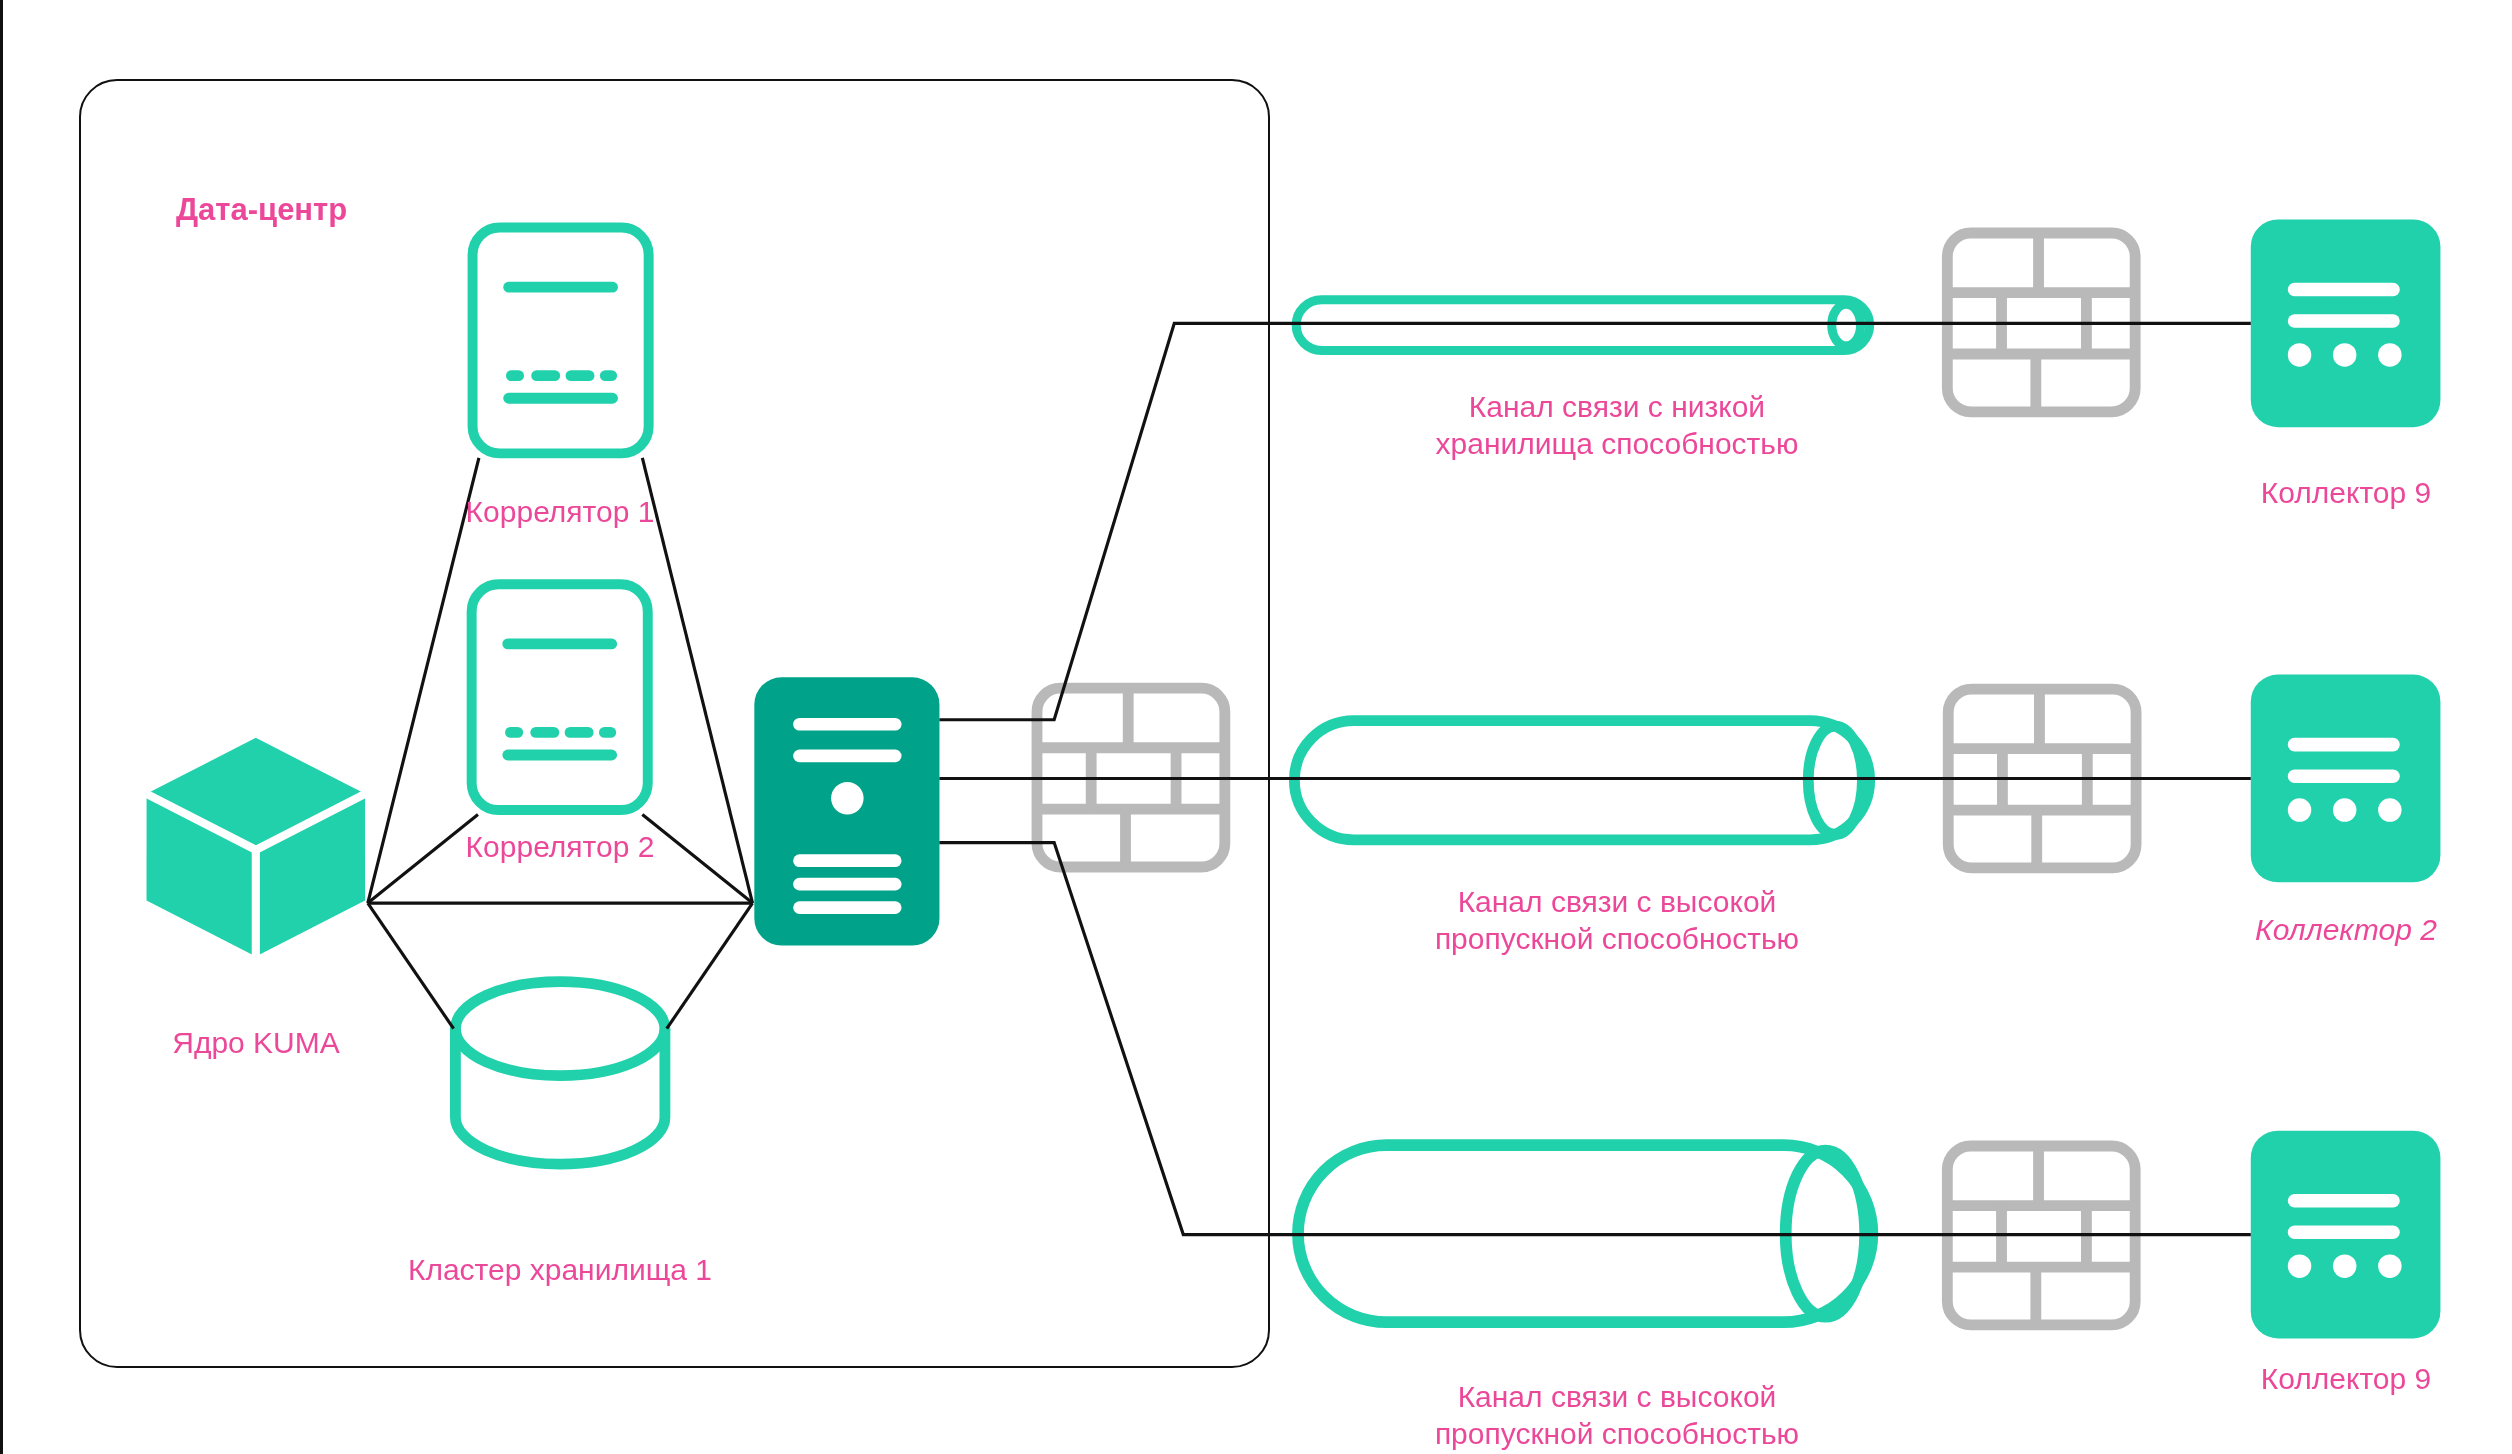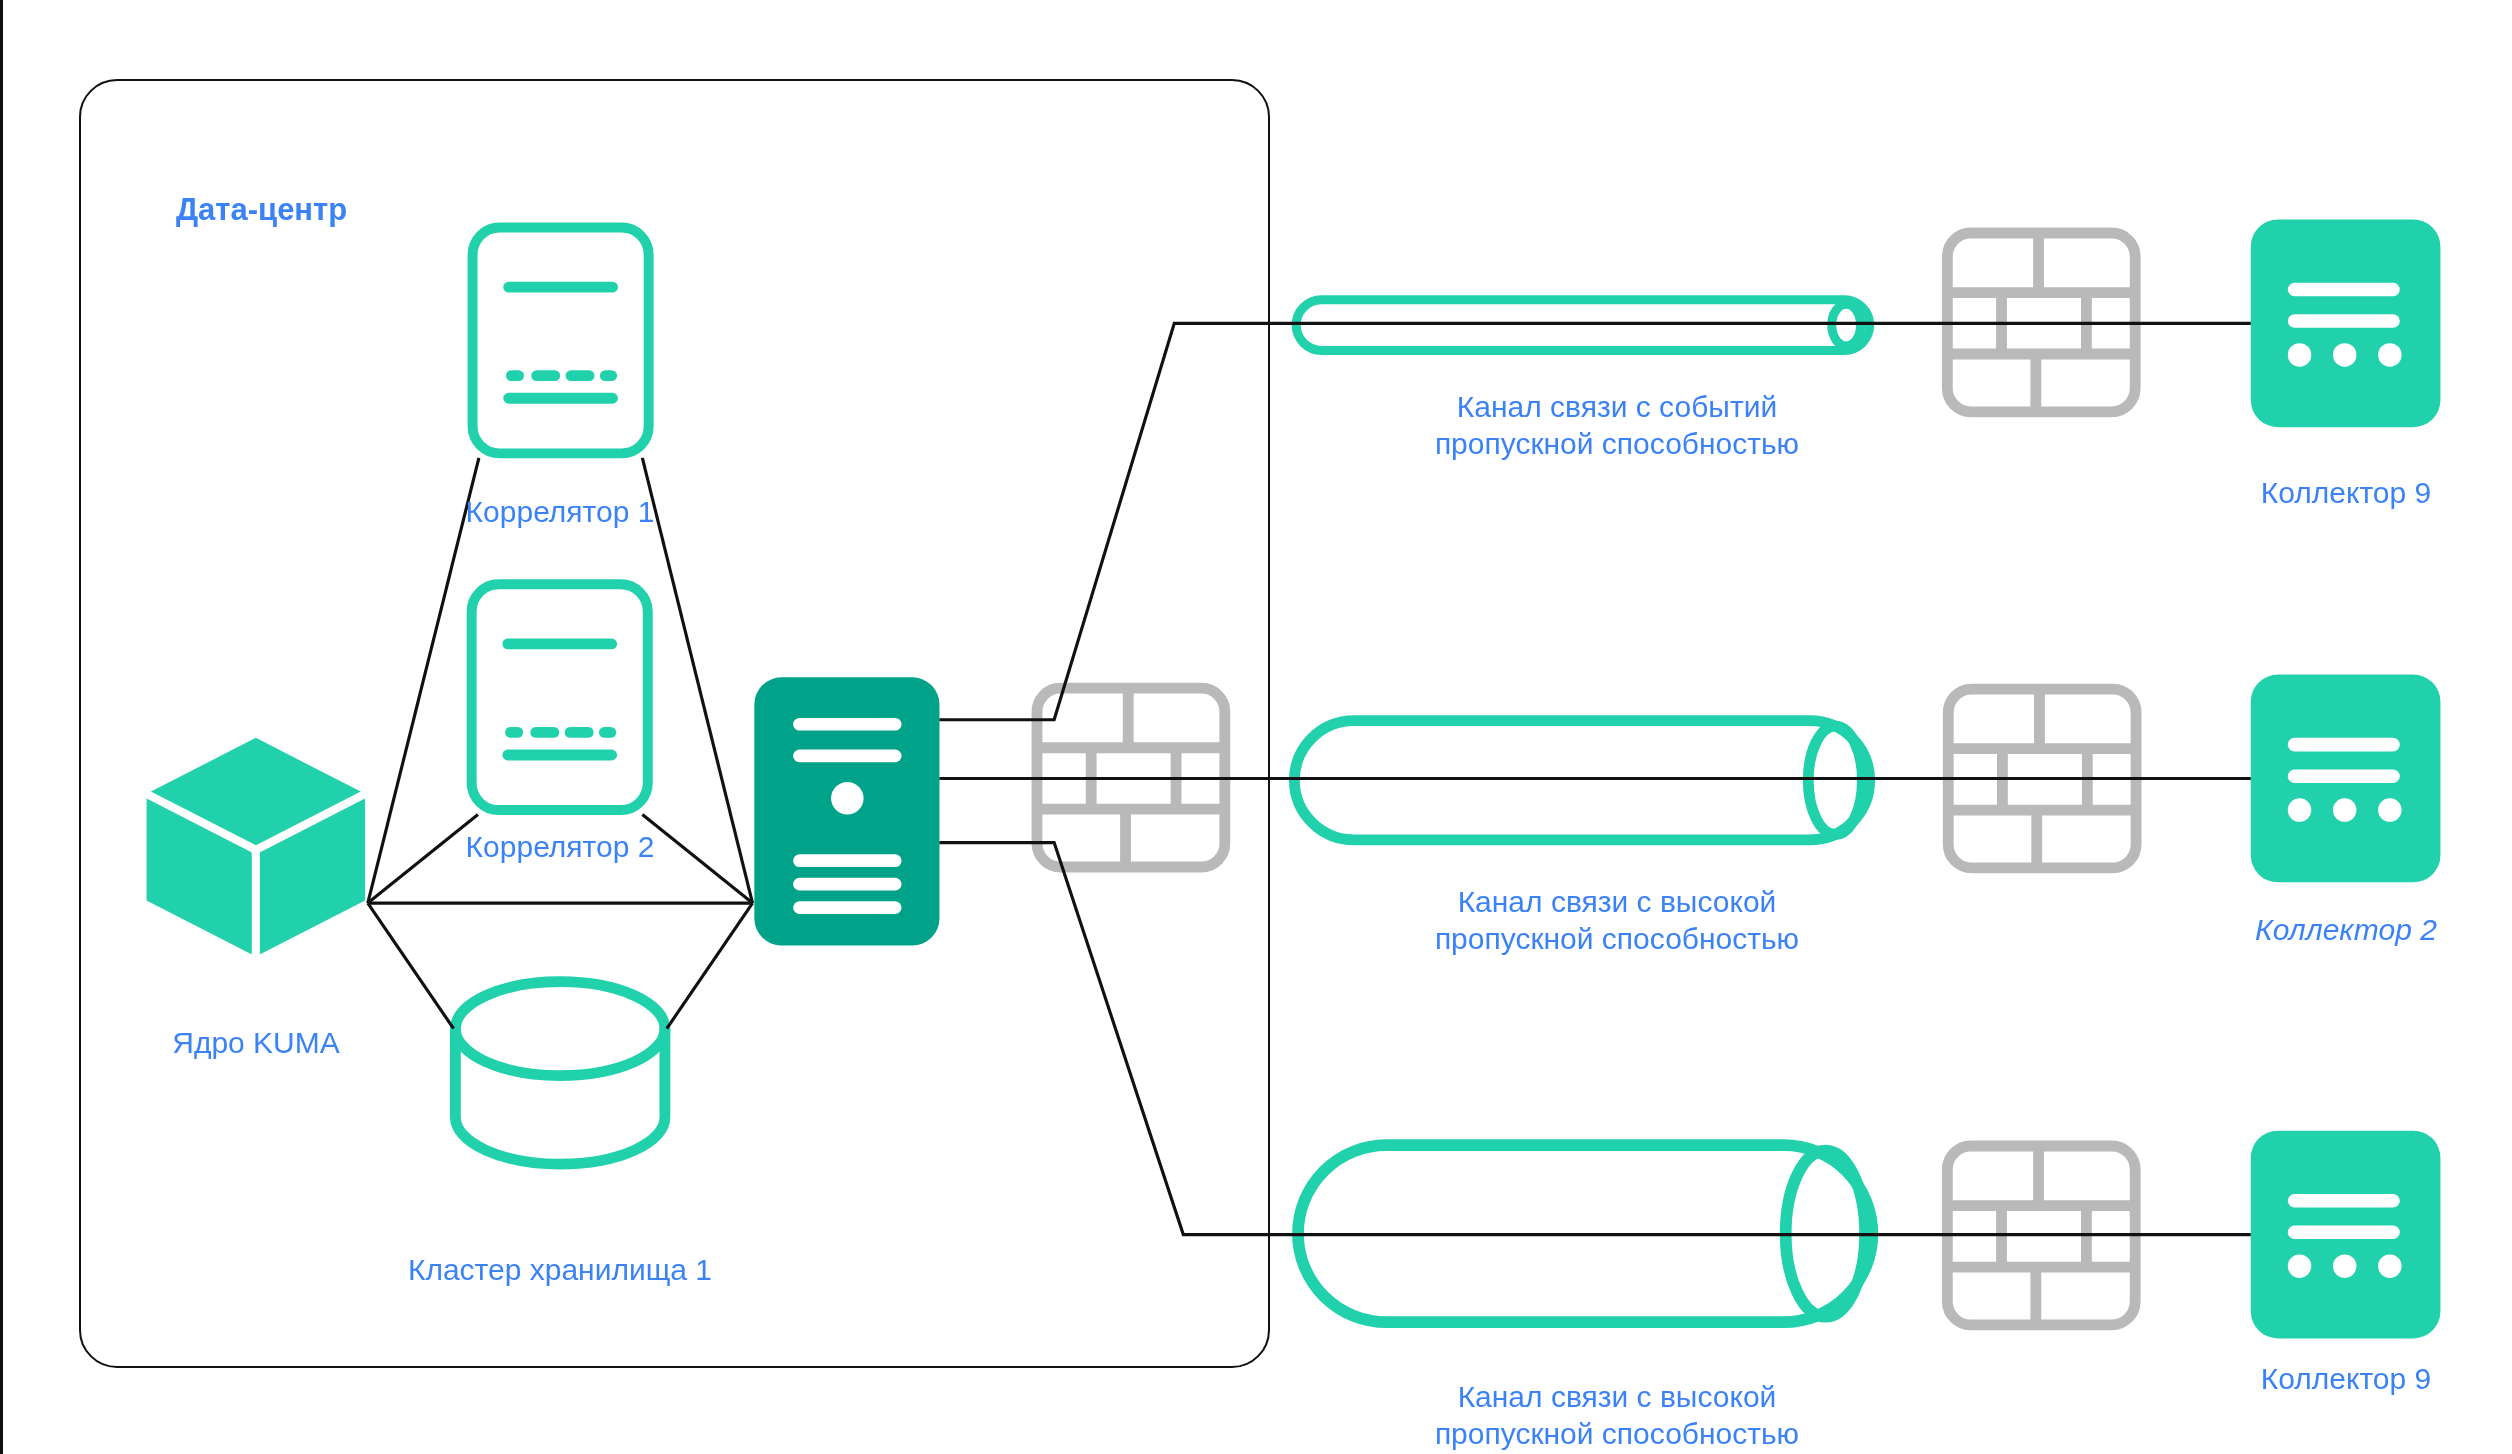--- a/index.html
+++ b/index.html
@@ -1,21 +1,21 @@
 <!DOCTYPE html>
 <html style="font-size:14.5px"><head>
 <meta charset="utf-8">
 <style>
   html,body{margin:0;padding:0;background:#ffffff;}
   .stage{
     position:relative;
     width:2512px;height:1454px;
     background:#ffffff;
     font-family:"Liberation Sans", sans-serif;
-    color:#3b82f6;
+    color:#ec4899;
     overflow:hidden;
   }
   .screen-edge{
     position:absolute;left:0;top:0;width:2.7px;height:1454px;background:#111111;
   }
   .dc-box{
     position:absolute;left:79px;top:79px;width:1187px;height:1285px;
     border:2.7px solid #111111;border-radius:38px;background:transparent;
   }
   .dc-label{
@@ -138,18 +138,18 @@
   </svg>
 
   <div class="lbl" style="left:256px; top:1024px;">Ядро KUMA</div>
   <div class="lbl" style="left:560px; top:493px;">Коррелятор 1</div>
   <div class="lbl" style="left:560px; top:828px;">Коррелятор 2</div>
   <div class="lbl" style="left:560px; top:1251px;">Кластер хранилища 1</div>
   <div class="lbl" style="left:2346px; top:474px;">Коллектор 9</div>
   <div class="lbl" style="left:2346px; top:911px;font-style:italic;">Коллектор 2</div>
   <div class="lbl" style="left:2346px; top:1360px;">Коллектор 9</div>
 
-  <div class="lbl wrap" style="left:1617px; top:388px; width:379px;">Канал связи с событий пропускной способностью</div>
+  <div class="lbl wrap" style="left:1617px; top:388px; width:379px;">Канал связи с низкой хранилища способностью</div>
   <div class="lbl wrap" style="left:1617px; top:883px; width:379px;">Канал связи с высокой пропускной способностью</div>
   <div class="lbl wrap" style="left:1617px; top:1378px; width:379px;">Канал связи с высокой пропускной способностью</div>
 
 </div>
 
 
 </body></html>

